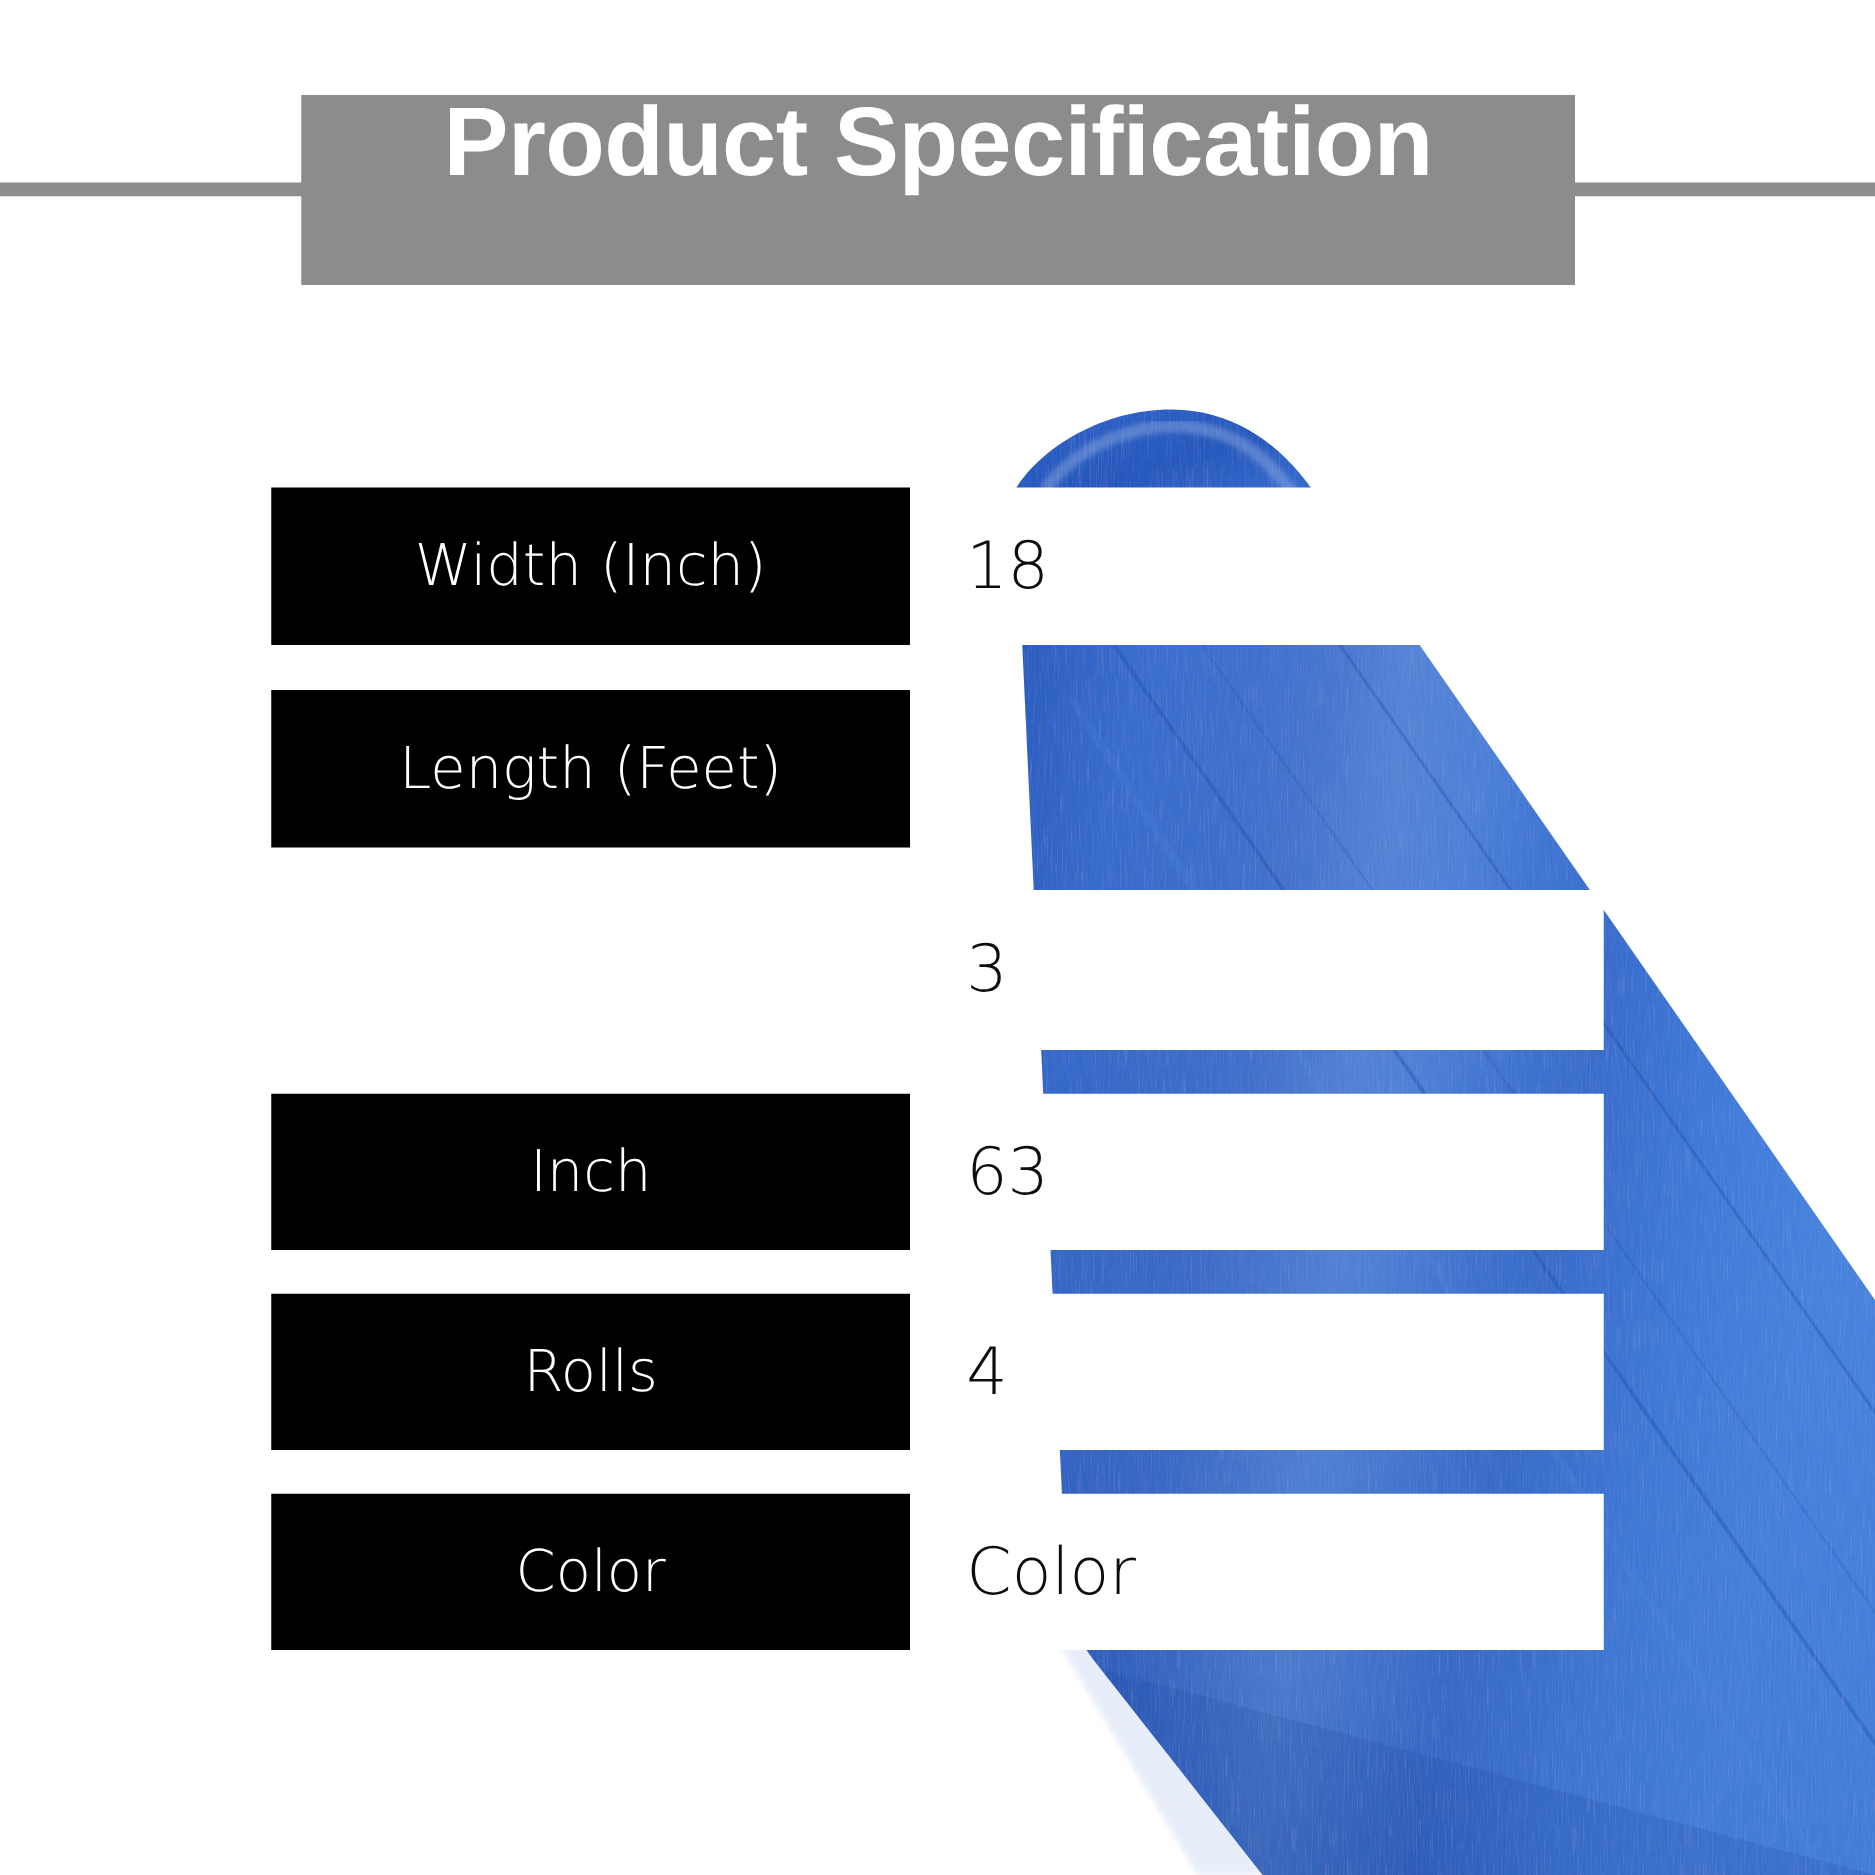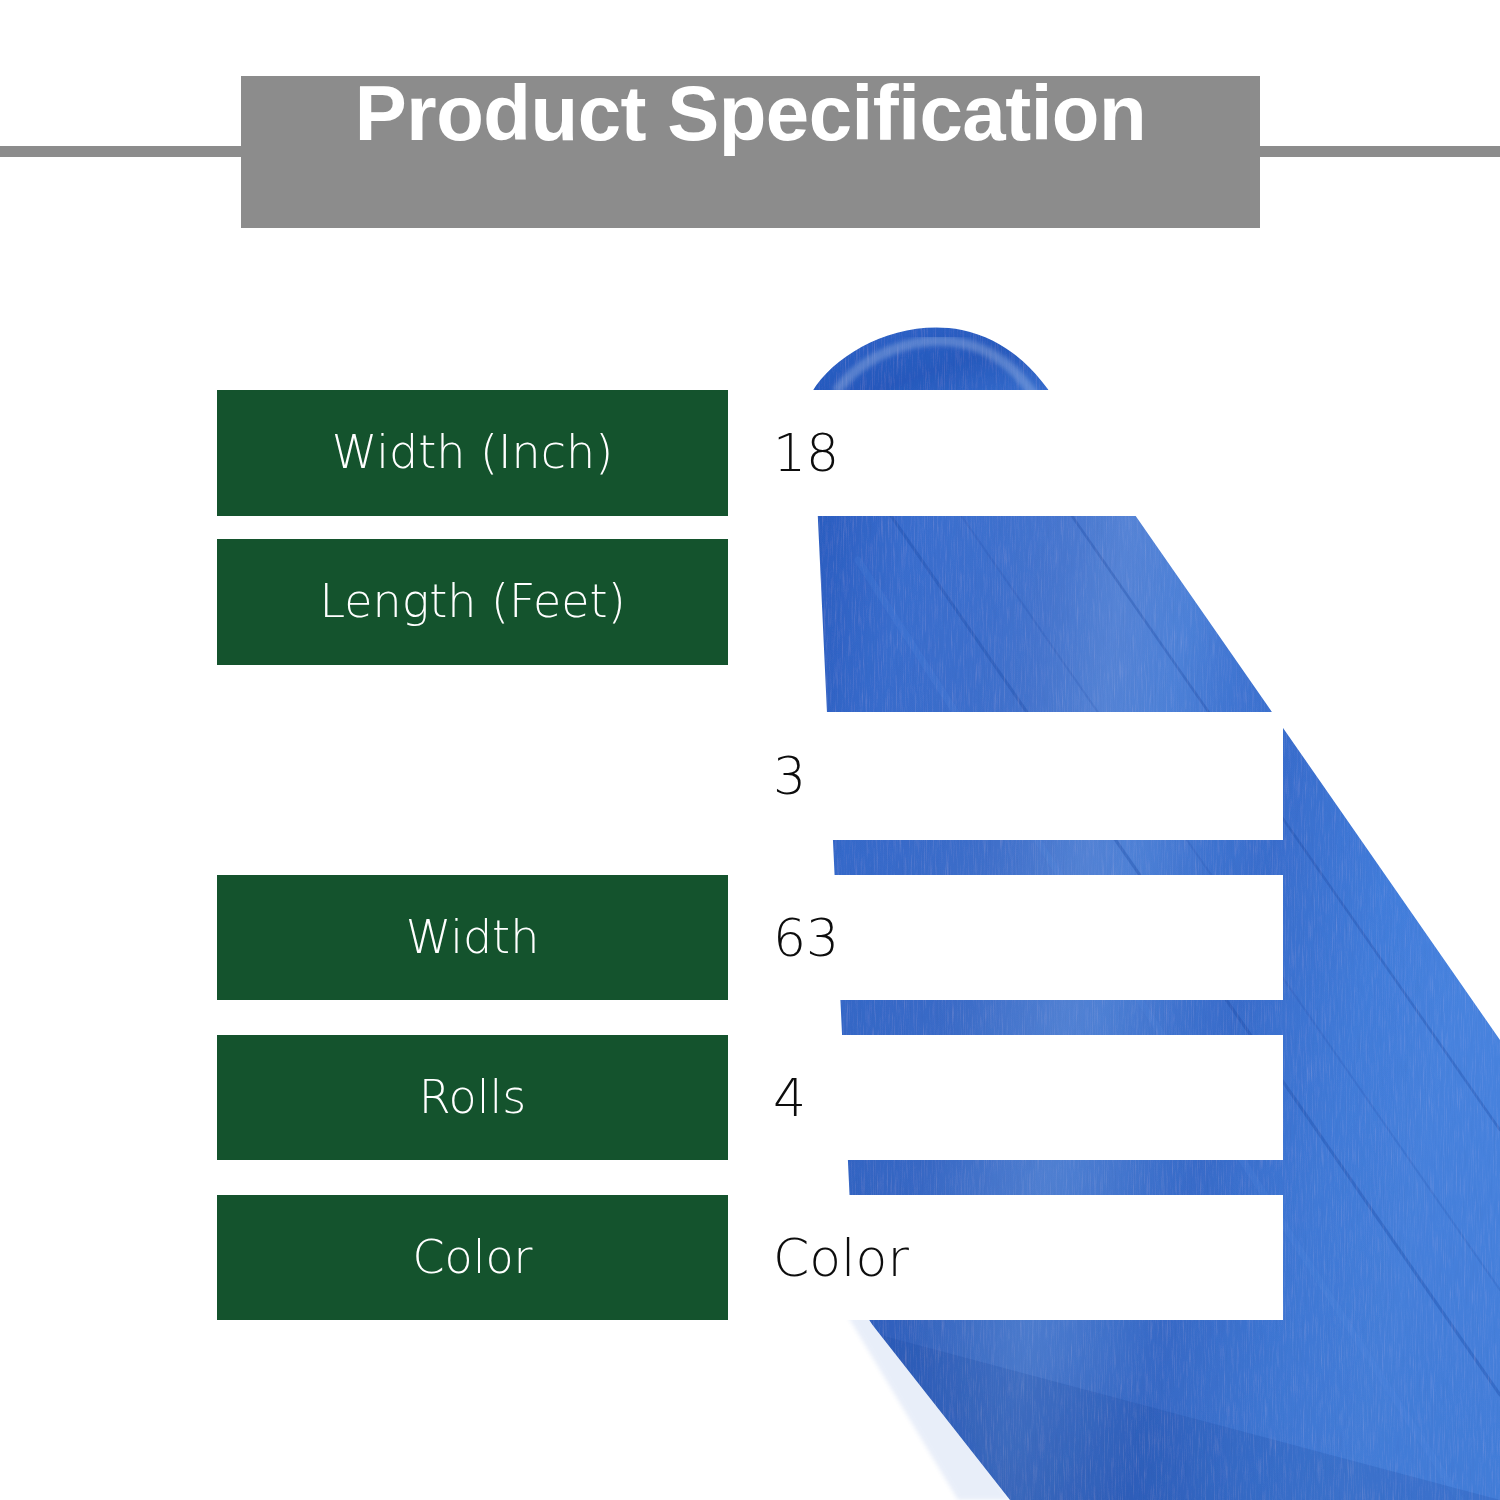--- a/index.html
+++ b/index.html
@@ -86,21 +86,21 @@
     position: absolute;
     left: 217px;
     width: 1066px;
   }
   .spec-label {
     position: absolute;
     left: 0;
     top: 0;
     width: 511px;
     height: 100%;
-    background: #14532d;
+    background: #000000;
     display: flex;
     align-items: center;
     justify-content: center;
     box-sizing: border-box;
     padding: 0 14px;
   }
   .spec-label-text {
     color: #ffffff;
     font-family: "DejaVu Sans", sans-serif;
     font-weight: 300;
@@ -238,35 +238,35 @@
 
     <div class="spec-row" style="top:390px;height:126px;">
       <div class="spec-label">
         <span class="spec-label-text">Width (Inch)</span>
       </div>
       <div class="spec-value">
         <span class="spec-value-text">18</span>
       </div>
     </div>
 
-    <div class="spec-row" style="top:539px;height:126px;">
+    <div class="spec-row" style="top:552px;height:126px;">
       <div class="spec-label">
         <span class="spec-label-text">Length (Feet)</span>
       </div>
     </div>
 
     <div class="spec-row" style="top:712px;height:128px;">
       <div class="spec-value">
         <span class="spec-value-text">3</span>
       </div>
     </div>
 
     <div class="spec-row" style="top:875px;height:125px;">
       <div class="spec-label">
-        <span class="spec-label-text">Width</span>
+        <span class="spec-label-text">Inch</span>
       </div>
       <div class="spec-value">
         <span class="spec-value-text">63</span>
       </div>
     </div>
 
     <div class="spec-row" style="top:1035px;height:125px;">
       <div class="spec-label">
         <span class="spec-label-text">Rolls</span>
       </div>

